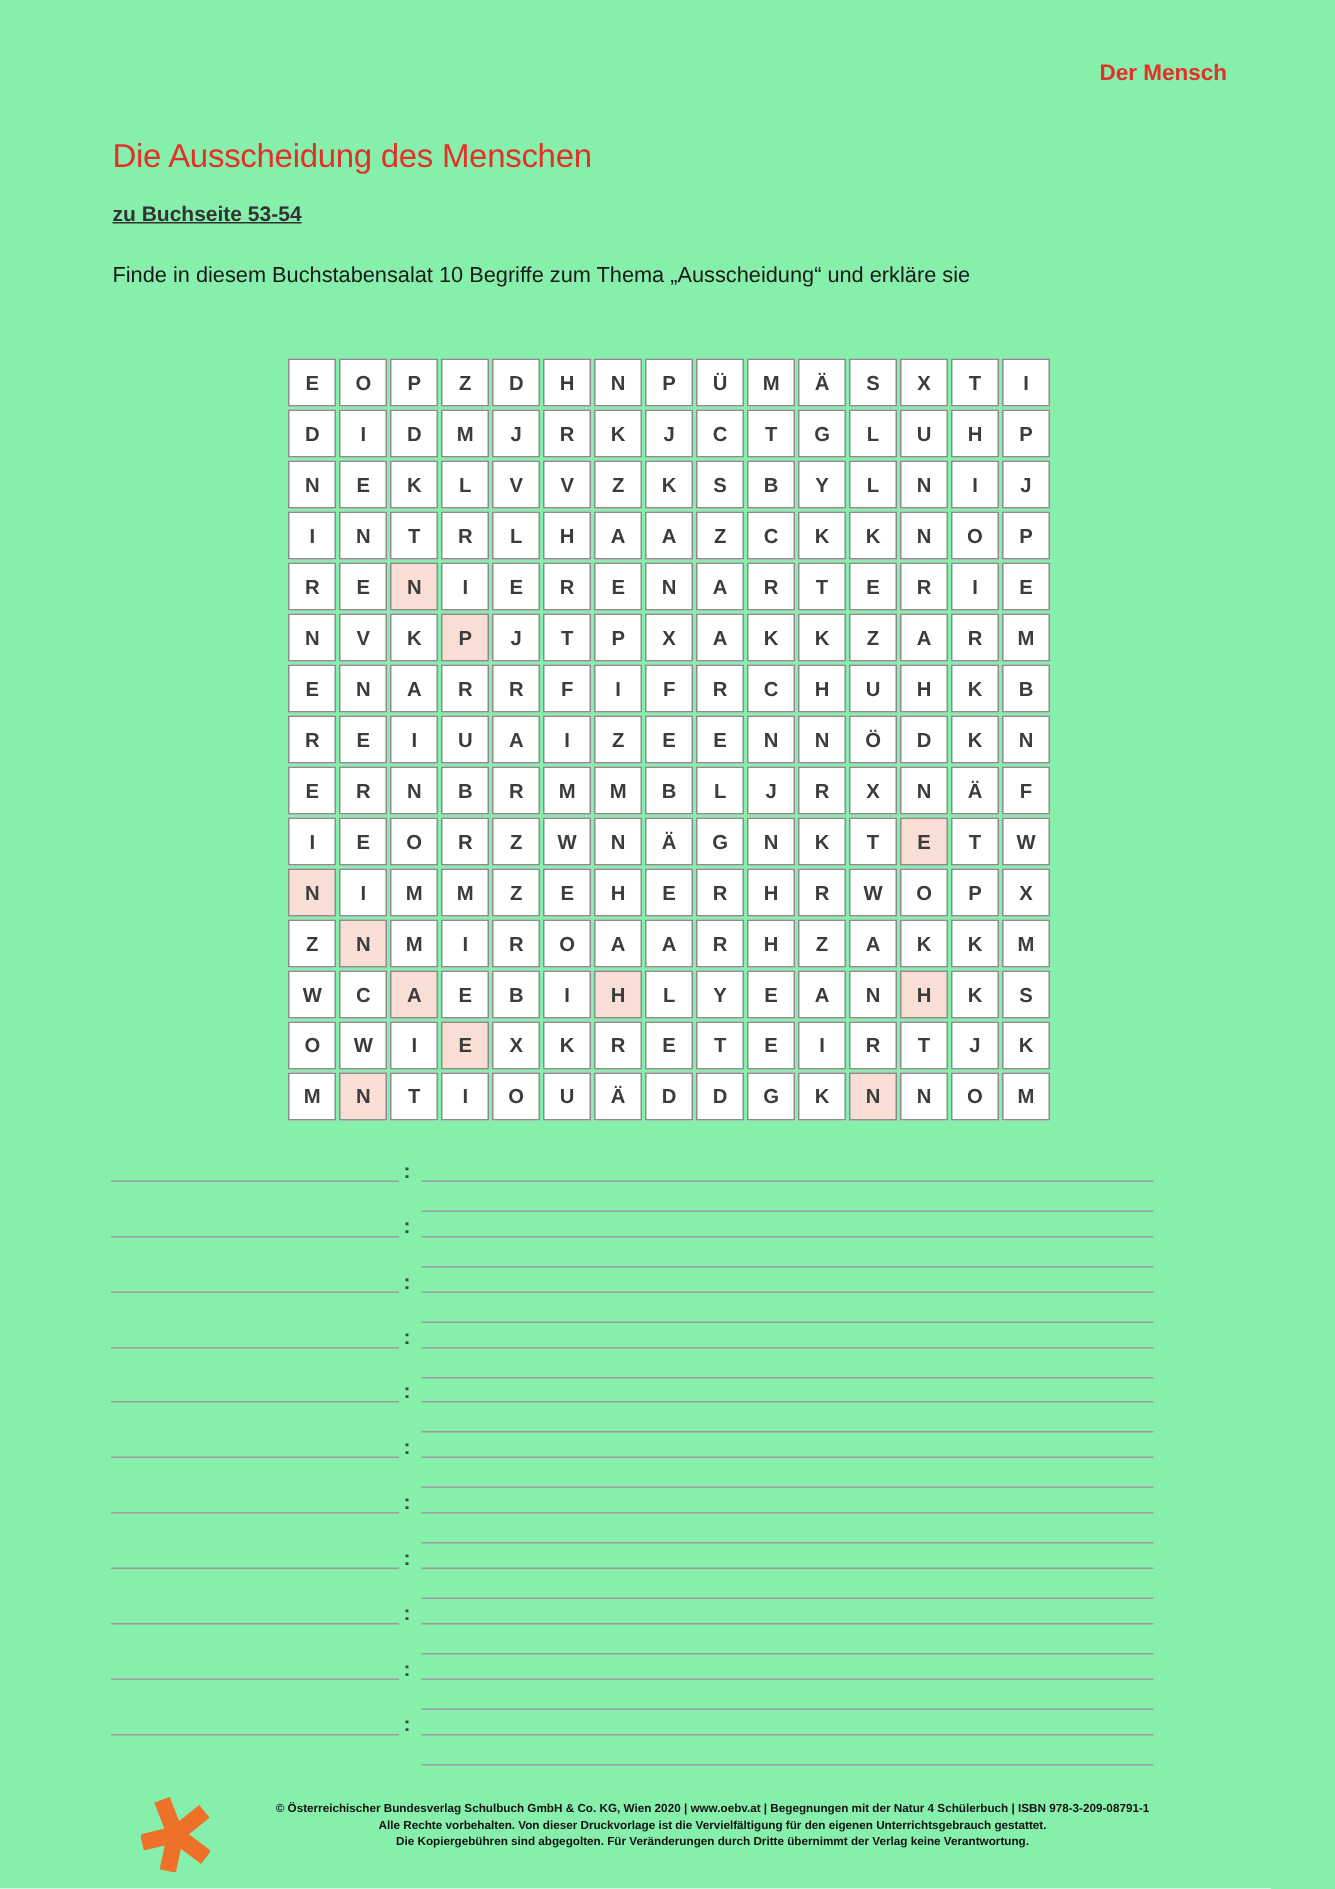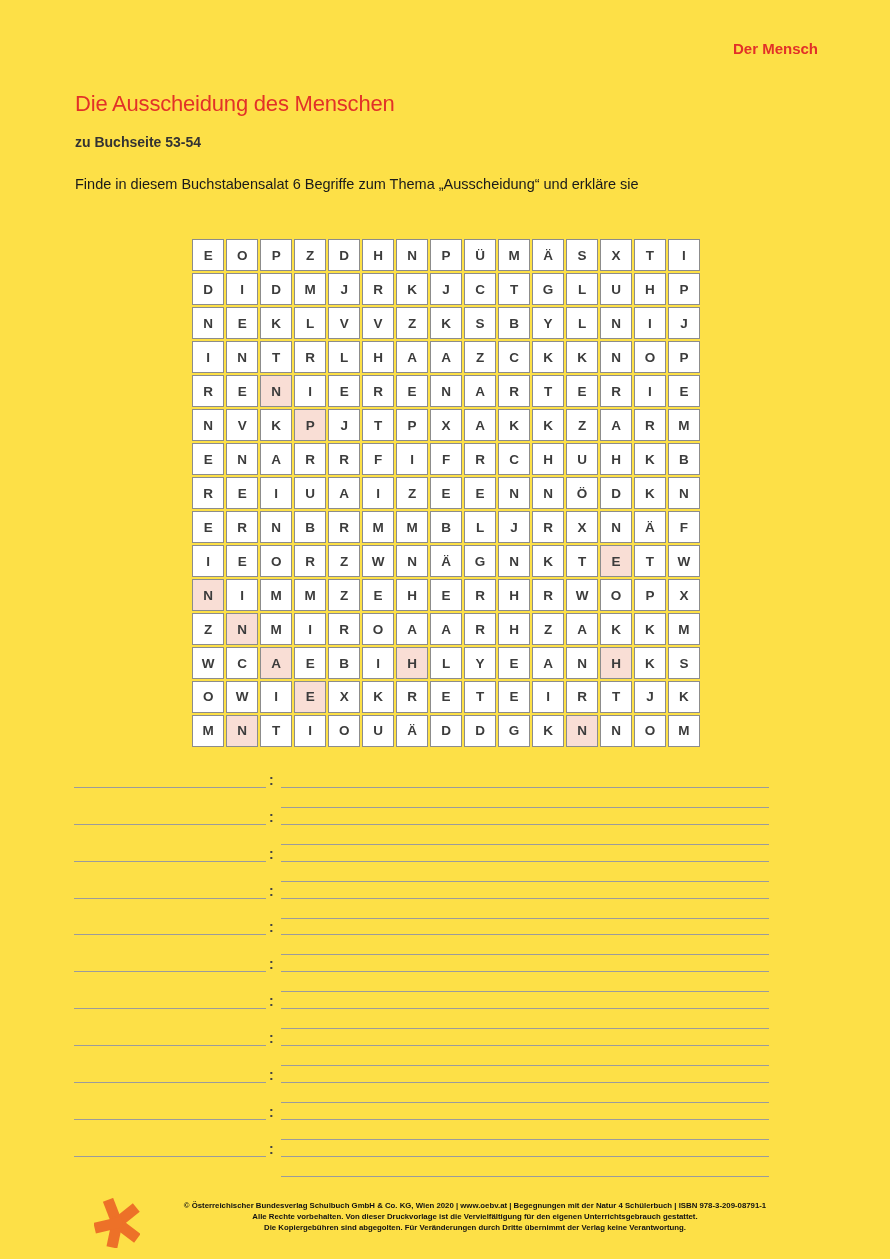--- a/index.html
+++ b/index.html
@@ -1,33 +1,33 @@
 <!DOCTYPE html>
 <html lang="de"><head>
 <meta charset="utf-8">
 <style>
   html,body{margin:0;padding:0;background:#fff;}
   .page{
     position:relative;
     width:890px;height:1259px;
-    background:#fde047;
+    background:#86efac;
     font-family:"Liberation Sans", sans-serif;
     overflow:hidden;
   }
   .corner-label{
     position:absolute;top:40px;right:72px;
     font-size:15px;font-weight:bold;color:#e23128;
   }
   .title{
     position:absolute;left:75px;top:91px;margin:0;
     font-size:22px;font-weight:normal;color:#e23128;letter-spacing:-0.2px;
   }
   .subtitle{
     position:absolute;left:75px;top:134px;
-    font-size:14px;font-weight:bold;color:#333;
+    font-size:14px;font-weight:bold;color:#333;text-decoration:underline;
   }
   .instructions{
     position:absolute;left:75px;top:174px;
     font-size:14.5px;line-height:21px;color:#1a1a1a;
   }
   
   .grid{
     position:absolute;left:192px;top:239px;
     display:grid;
     grid-template-columns:repeat(15,32.4px);
@@ -71,21 +71,21 @@
 
 <div class="page">
 
   <div class="corner-label">Der Mensch</div>
 
   <h1 class="title">Die Ausscheidung des Menschen</h1>
 
   <div class="subtitle">zu Buchseite 53-54</div>
 
   <div class="instructions" id="instructions">
-      <div>Finde in diesem Buchstabensalat 6 Begriffe zum Thema „Ausscheidung“ und erkläre sie</div>
+      <div>Finde in diesem Buchstabensalat 10 Begriffe zum Thema „Ausscheidung“ und erkläre sie</div>
     </div>
 
   <div class="grid" id="grid">
       <div class="cell">E</div>
       <div class="cell">O</div>
       <div class="cell">P</div>
       <div class="cell">Z</div>
       <div class="cell">D</div>
       <div class="cell">H</div>
       <div class="cell">N</div>

